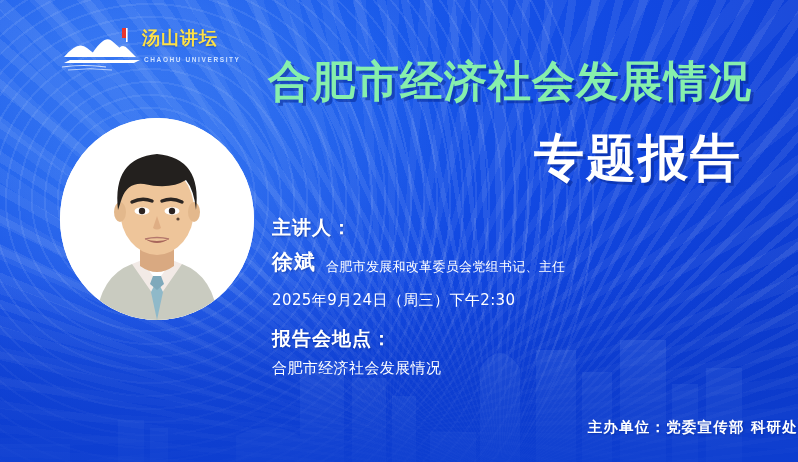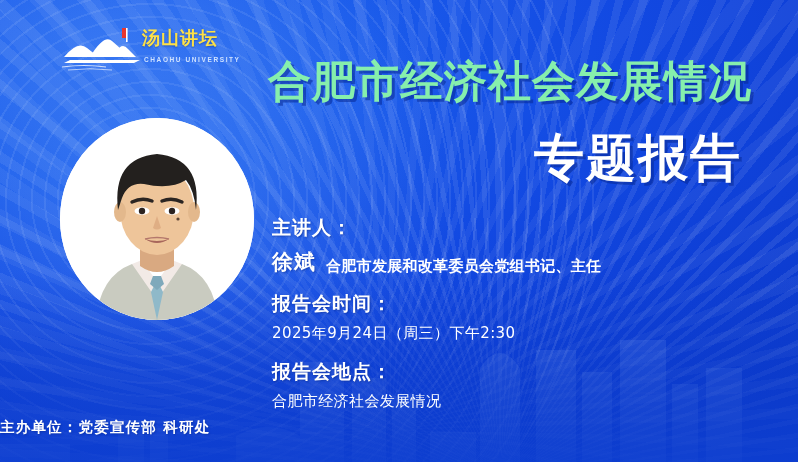--- a/index.html
+++ b/index.html
@@ -186,36 +186,36 @@
     margin-bottom: 15px;
   }
   .speaker-name {
     font-size: 21px;
     font-weight: bold;
     letter-spacing: 1px;
     margin-right: 10px;
     text-shadow: 1px 1px 2px rgba(5,35,130,0.5);
   }
   .speaker-title {
-    font-size: 15px;
-    font-weight: bold;
+    font-size: 13px;
+    font-weight: normal;
     letter-spacing: .3px;
   }
   .info-value {
     font-size: 15px;
     letter-spacing: .4px;
     margin-bottom: 16px;
   }
 
   
   .footer {
     position: absolute;
     left: 0; right: 0;
     bottom: 25px;
-    text-align: left;
+    text-align: right;
     color: #ffffff;
     font-size: 14.5px;
     font-weight: bold;
     letter-spacing: 1.2px;
     font-family: "DejaVu Sans", "Liberation Sans", sans-serif;
     text-shadow: 1px 1px 2px rgba(5,35,130,0.45);
   }
 </style>
 </head>
 <body>
@@ -334,21 +334,20 @@
 
   <div class="title-line1">合肥市经济社会发展情况</div>
   <div class="title-line2">专题报告</div>
 
   <div class="info">
     <div class="info-label">主讲人：</div>
     <div class="info-row">
       <span class="speaker-name">徐斌</span>
       <span class="speaker-title">合肥市发展和改革委员会党组书记、主任</span>
     </div>
-    <div class="info-label">报告会时间：</div>
     <div class="info-value">2025年9月24日（周三）下午2:30</div>
     <div class="info-label">报告会地点：</div>
     <div class="info-value">合肥市经济社会发展情况</div>
   </div>
 
   <div class="footer">主办单位：党委宣传部  科研处</div>
 
 </div>
 
 </body></html>

